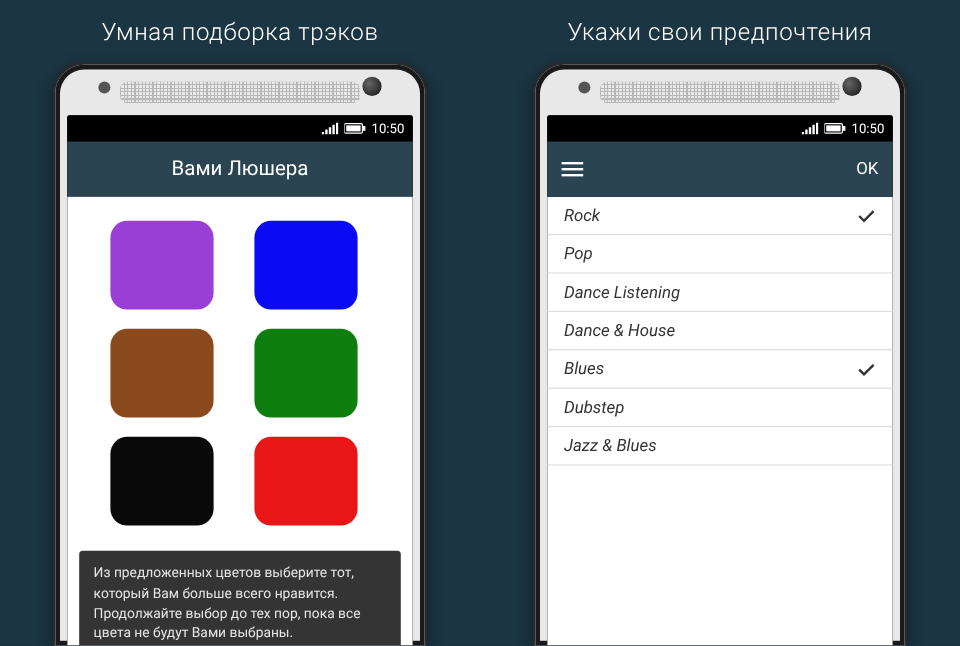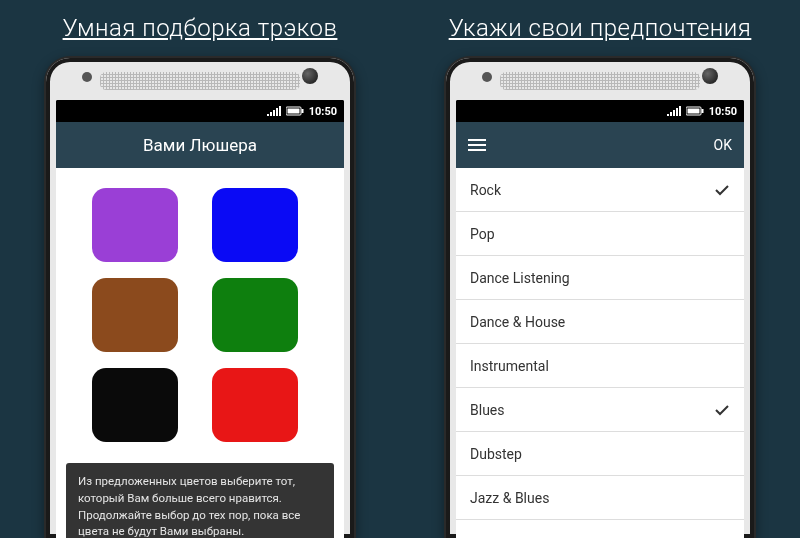--- a/index.html
+++ b/index.html
@@ -14,26 +14,25 @@
   .panel {
     width: 400px;
     height: 538px;
     position: relative;
     display: flex;
     flex-direction: column;
     align-items: center;
   }
   .panel-title {
     color: #fff;
-    font-size: 24px;
+    font-size: 20px;
     font-weight: 300;
     text-align: center;
     padding: 14px 8px 8px;
     letter-spacing: 0.5px;
-    text-decoration: underline;
   }
   
   .phone {
     width: 312px;
     margin-top: 6px;
     background: #e8e8e8;
     border-radius: 26px 26px 0 0;
     border: 2px solid #2a2a2a;
     border-bottom: none;
     box-shadow: 0 0 0 4px #1a1a1a inset, 0 4px 12px rgba(0,0,0,.4);
@@ -79,21 +78,20 @@
   .statusbar {
     height: 22px;
     background: #000;
     color: #fff;
     display: flex;
     justify-content: flex-end;
     align-items: center;
     gap: 5px;
     padding: 0 7px;
     font-size: 11px;
-    font-weight: bold;
   }
   .signal-icon svg, .battery-icon svg { display:block; }
   
   .app-header {
     background: #2a4452;
     color: #fff;
     height: 46px;
     display: flex;
     align-items: center;
     justify-content: center;
@@ -144,28 +142,29 @@
     padding: 10px 12px;
     border-radius: 3px;
   }
   
   .genre-list {
     background: #fff;
     flex: 1;
     overflow: hidden;
   }
   .genre-item {
-    height: 44px;
+    height: 32px;
     border-bottom: 1px solid #ddd;
     display: flex;
     align-items: center;
     justify-content: space-between;
     padding: 0 14px;
     font-size: 14px;
     color: #333;
+    font-style: italic;
   }
   .check-icon svg { display:block; }
 </style>
 </head>
 <body>
 
 <div class="panel">
   <div class="panel-title">Умная подборка трэков</div>
   <div class="phone">
     <div class="sensor"></div>
@@ -247,23 +246,20 @@
           <div class="genre-item">
             <span>Pop</span>
           </div>
           <div class="genre-item">
             <span>Dance Listening</span>
           </div>
           <div class="genre-item">
             <span>Dance &amp; House</span>
           </div>
           <div class="genre-item">
-            <span>Instrumental</span>
-          </div>
-          <div class="genre-item">
             <span>Blues</span>
             <span class="check-icon">
               <svg width="16" height="16" viewBox="0 0 16 16">
                 <path d="M2 8l4 4 8-8" stroke="#333" stroke-width="2" fill="none"></path>
               </svg>
             </span>
           </div>
           <div class="genre-item">
             <span>Dubstep</span>
           </div>

